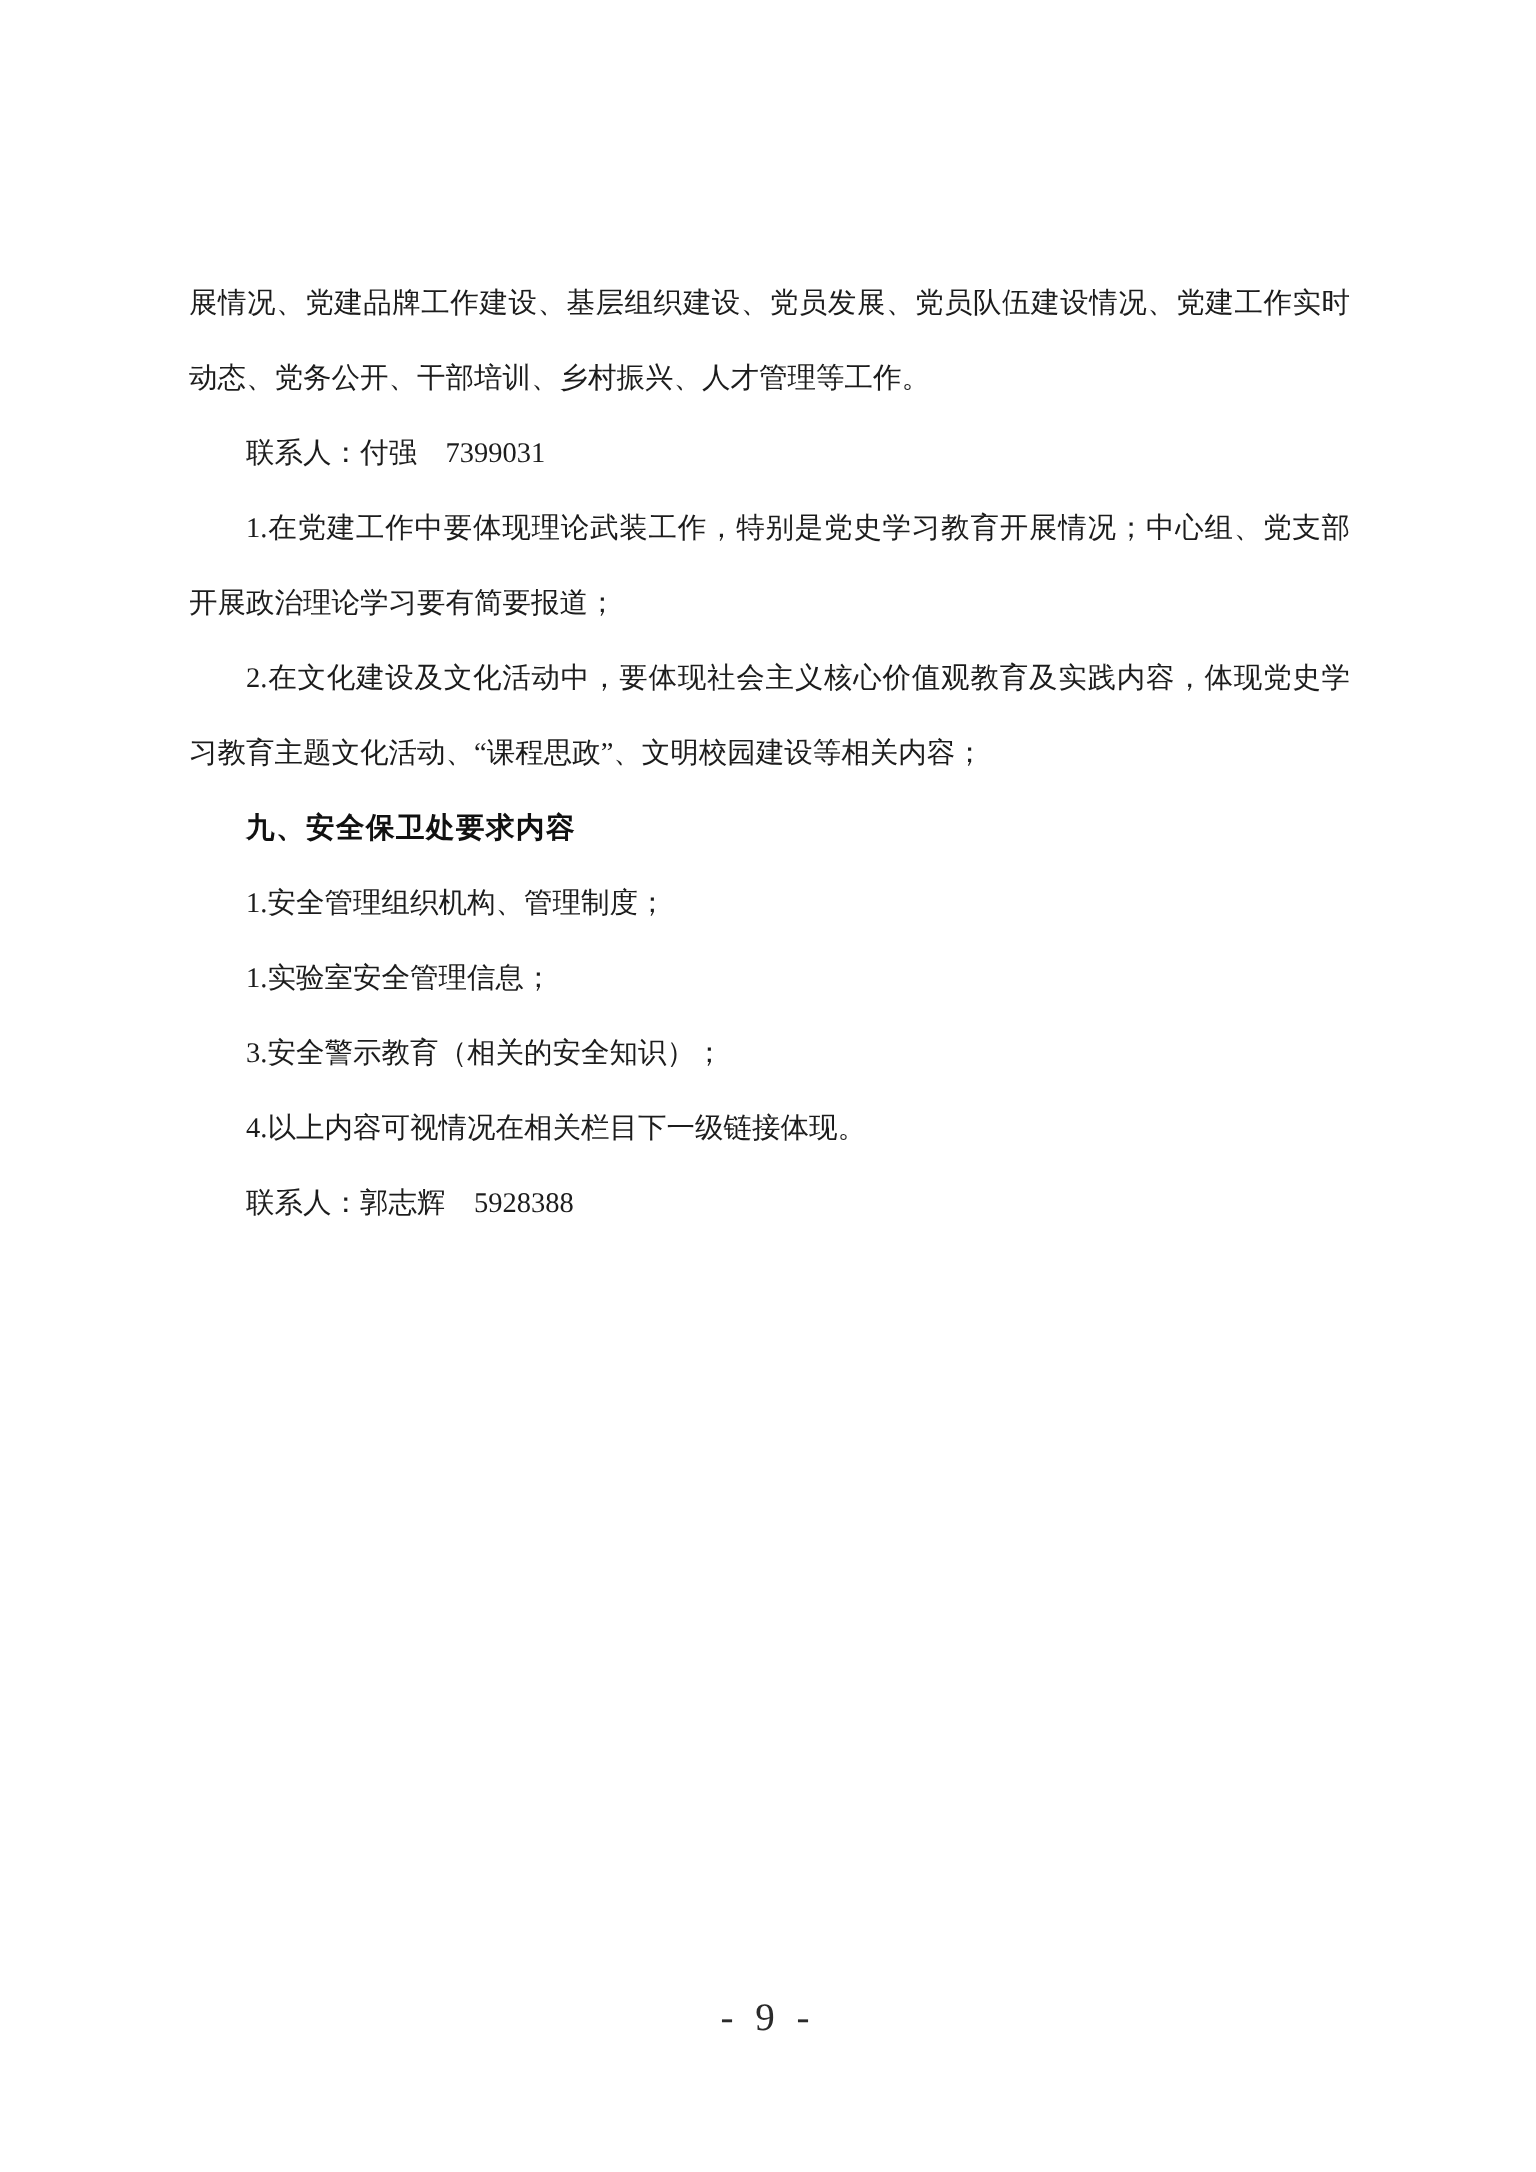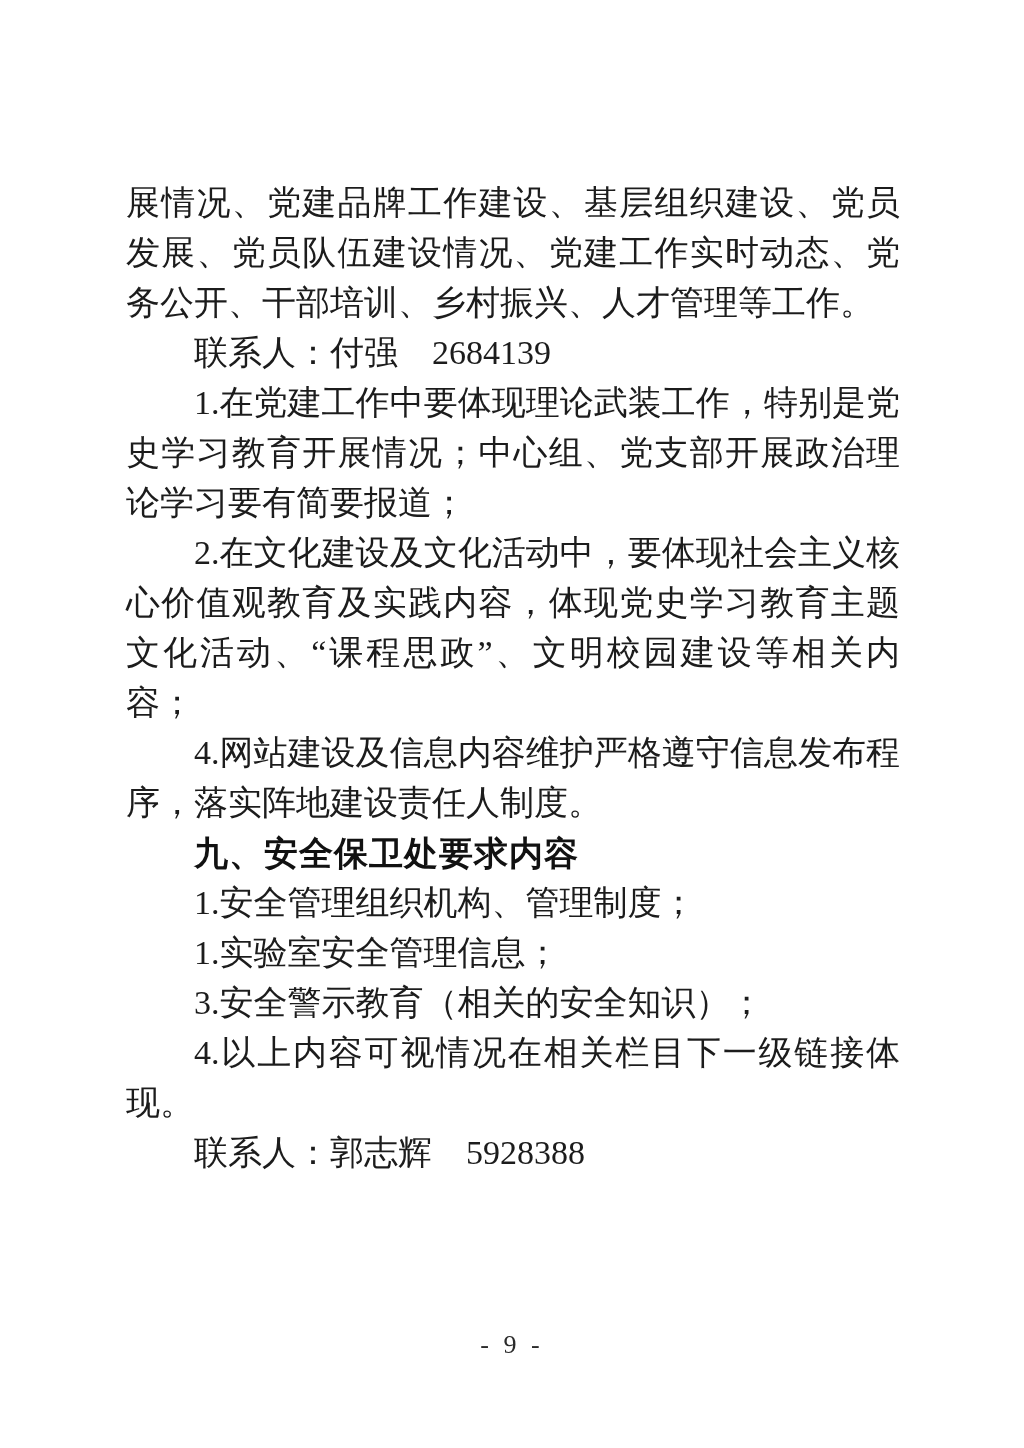--- a/index.html
+++ b/index.html
@@ -16,21 +16,21 @@
     color: #1c1c1c;
     box-sizing: border-box;
     overflow: hidden;
   }
   .text-block {
     position: absolute;
     left: 126px;
     top: 178px;
     width: 774px;
     font-family: "Liberation Serif", "DejaVu Serif", serif;
-    font-size: 34px;
+    font-size: 19px;
     line-height: 50px;
     color: #1c1c1c;
   }
   .para {
     margin: 0;
     text-align: justify;
     text-align-last: left;
     text-justify: inter-ideograph;
   }
   .para.indent {
@@ -53,24 +53,23 @@
     color: #2b2b2b;
     letter-spacing: 4px;
   }
 </style>
 </head>
 <body>
 
 <div class="page">
   <div class="text-block">
     <p class="para">展情况、党建品牌工作建设、基层组织建设、党员发展、党员队伍建设情况、党建工作实时动态、党务公开、干部培训、乡村振兴、人才管理等工作。</p>
-    <p class="para indent">联系人：付强　2684139</p>
+    <p class="para indent">联系人：付强　7399031</p>
     <p class="para indent">1.在党建工作中要体现理论武装工作，特别是党史学习教育开展情况；中心组、党支部开展政治理论学习要有简要报道；</p>
     <p class="para indent">2.在文化建设及文化活动中，要体现社会主义核心价值观教育及实践内容，体现党史学习教育主题文化活动、“课程思政”、文明校园建设等相关内容；</p>
-    <p class="para indent">4.网站建设及信息内容维护严格遵守信息发布程序，落实阵地建设责任人制度。</p>
     <p class="para indent heading">九、安全保卫处要求内容</p>
     <p class="para indent">1.安全管理组织机构、管理制度；</p>
     <p class="para indent">1.实验室安全管理信息；</p>
     <p class="para indent">3.安全警示教育（相关的安全知识）；</p>
     <p class="para indent">4.以上内容可视情况在相关栏目下一级链接体现。</p>
     <p class="para indent">联系人：郭志辉　5928388</p>
   </div>
   <div class="page-number">- 9 -</div>
 </div>
 

